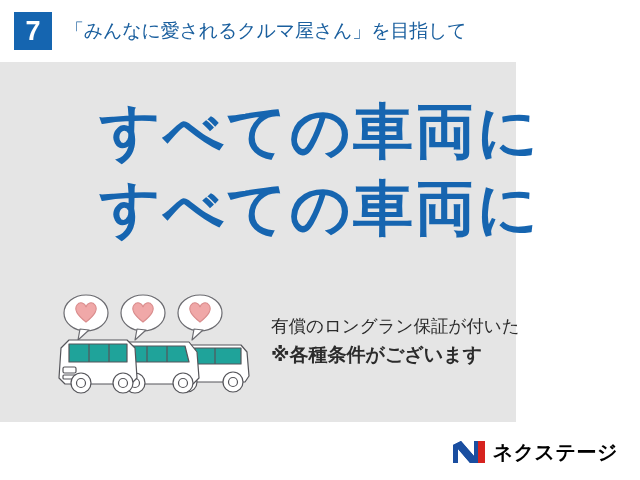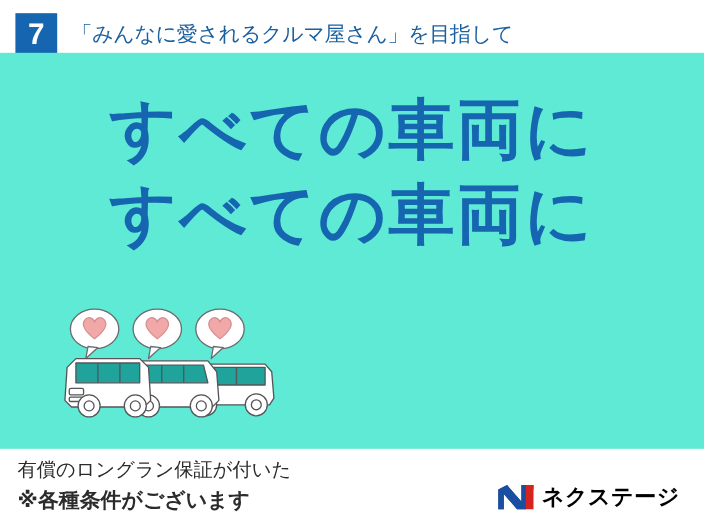--- a/index.html
+++ b/index.html
@@ -54,24 +54,24 @@
     font-size: 19px;
     font-weight: normal;
     white-space: nowrap;
     letter-spacing: -0.2px;
   }
 
   
   #content-panel {
     position: absolute;
     left: 0;
-    top: 48px;
-    width: 640px;
+    top: 62px;
+    width: 516px;
     height: 360px;
-    background: #5eead4;
+    background: #e5e5e5;
   }
 
   
   #headline {
     position: absolute;
     left: 0;
     top: 32px;
     width: 640px;
     text-align: center;
     color: #1665b0;
@@ -85,21 +85,20 @@
 
   
   #lower-section {
     position: absolute;
     left: 0;
     top: 228px;
     width: 640px;
     height: 125px;
     display: flex;
     align-items: flex-start;
-    flex-direction: column;
   }
   #car-illustration {
     flex: 0 0 auto;
     margin-left: 55px;
     margin-top: 0;
   }
   #description-block {
     flex: 0 0 auto;
     margin-left: 16px;
     margin-top: 22px;

